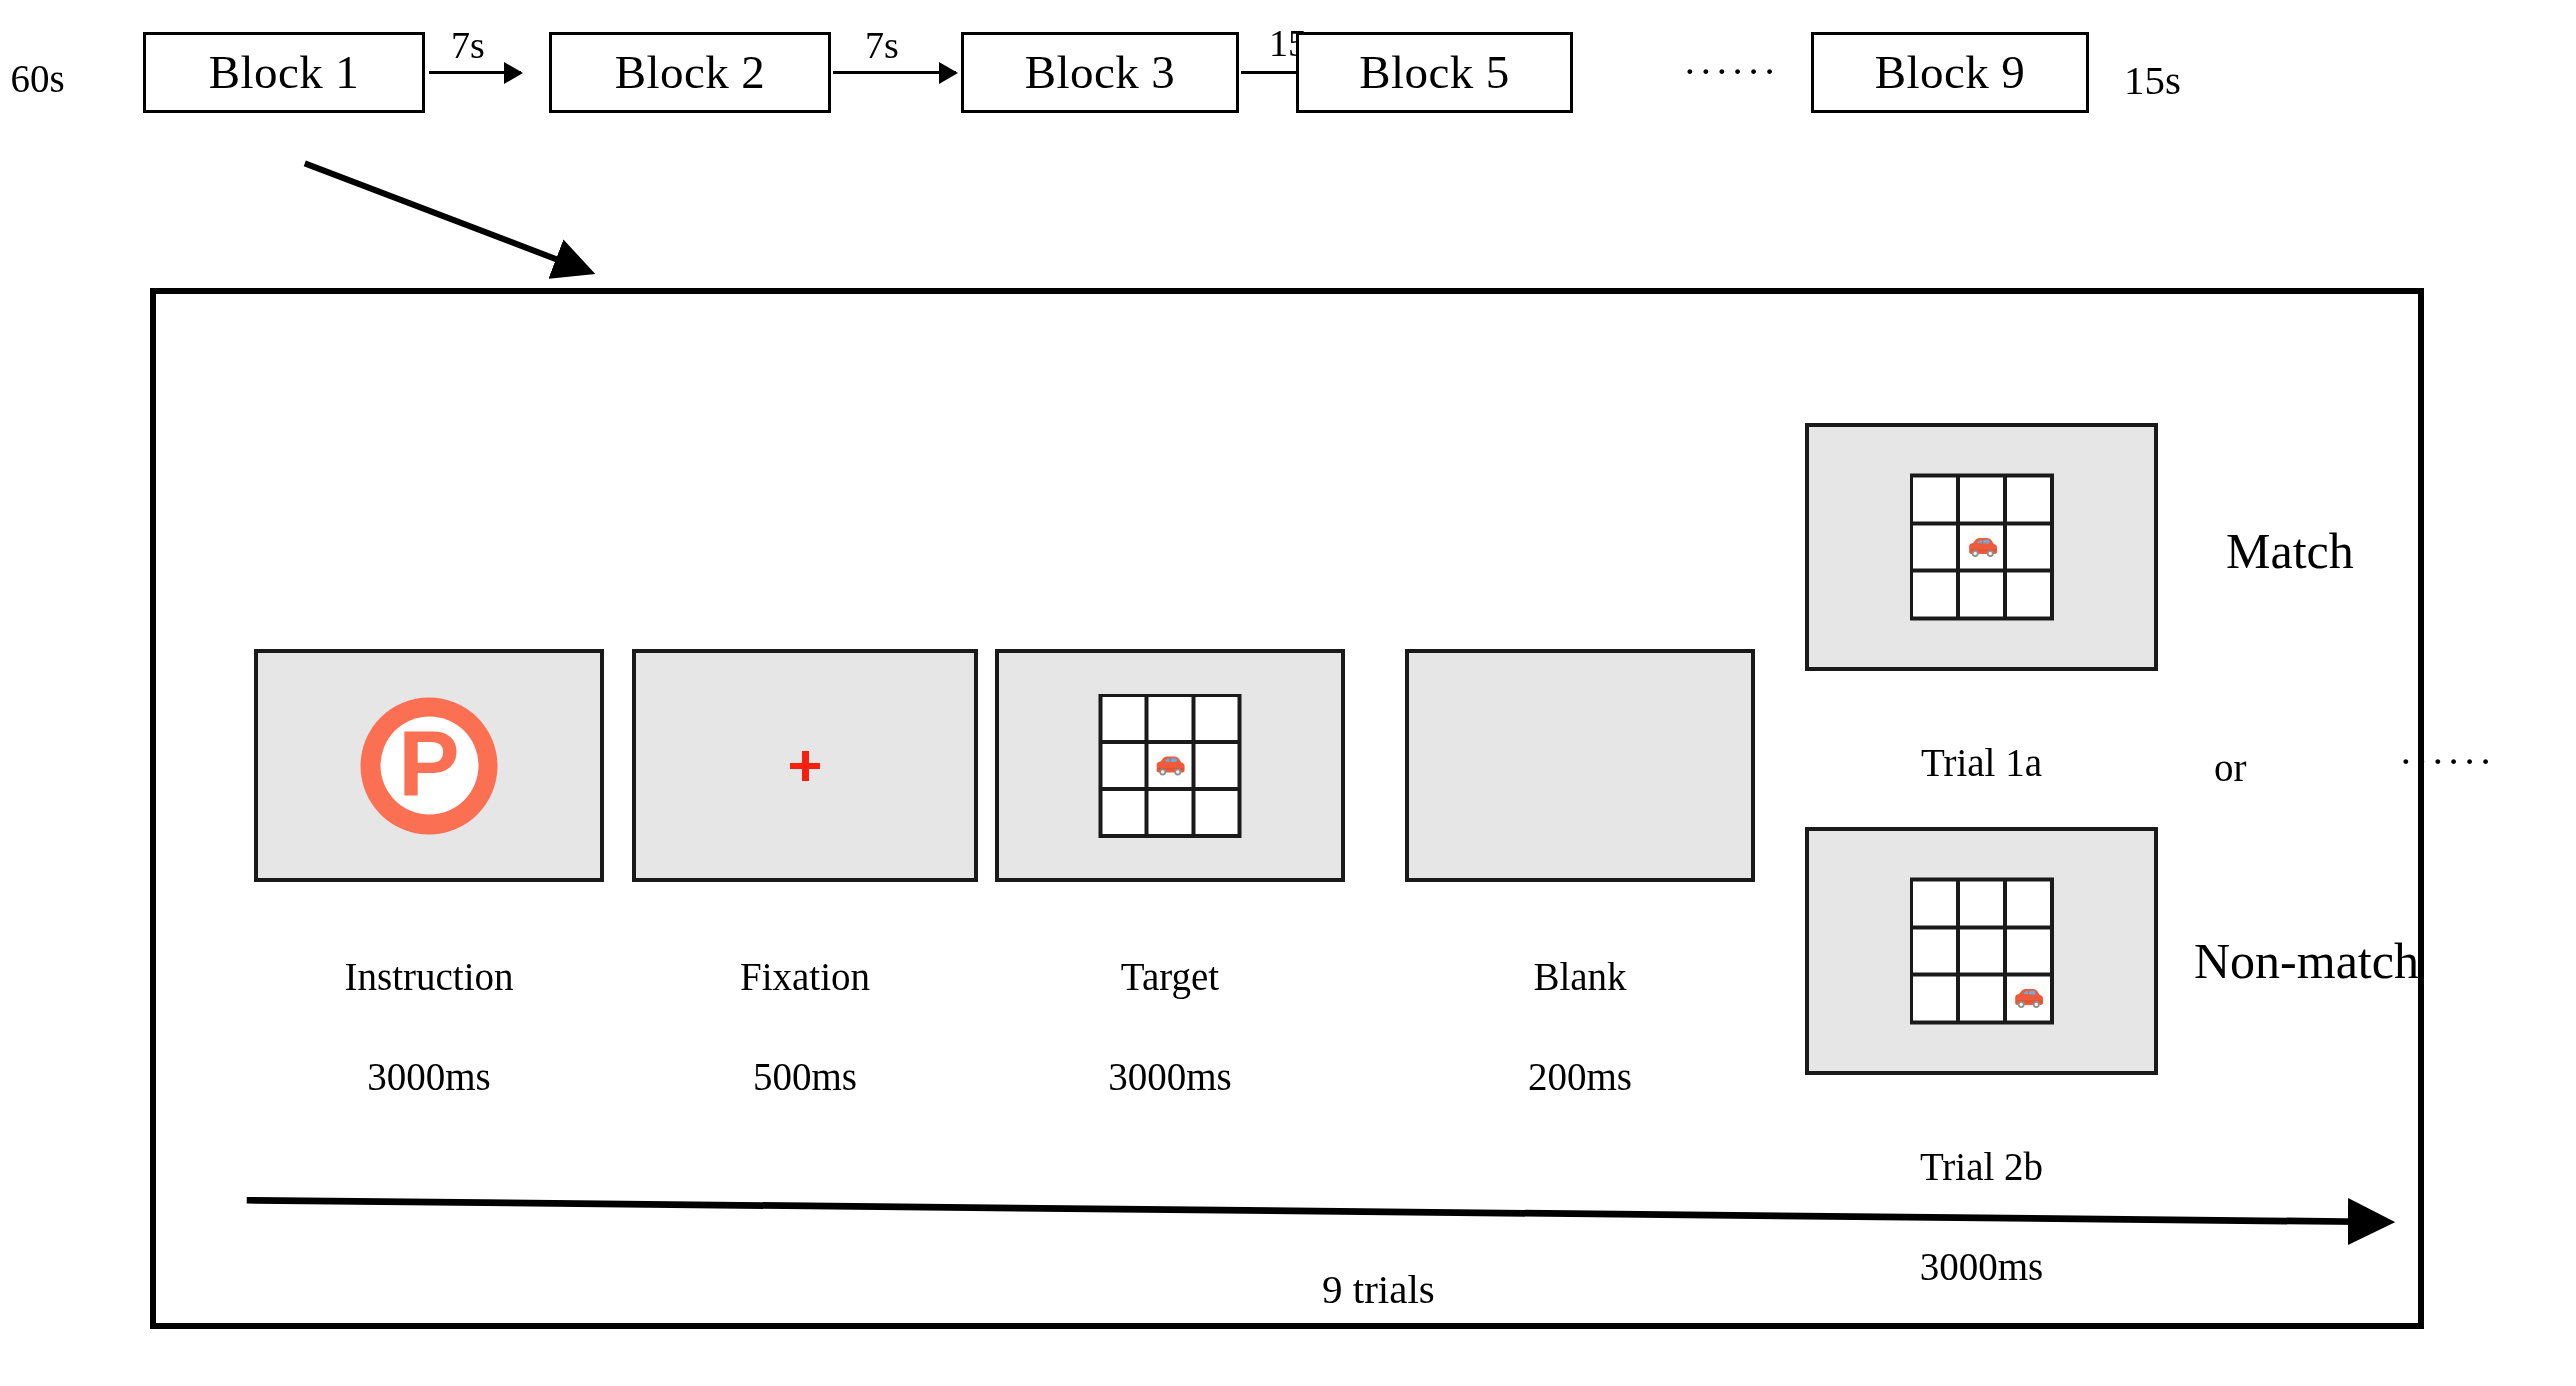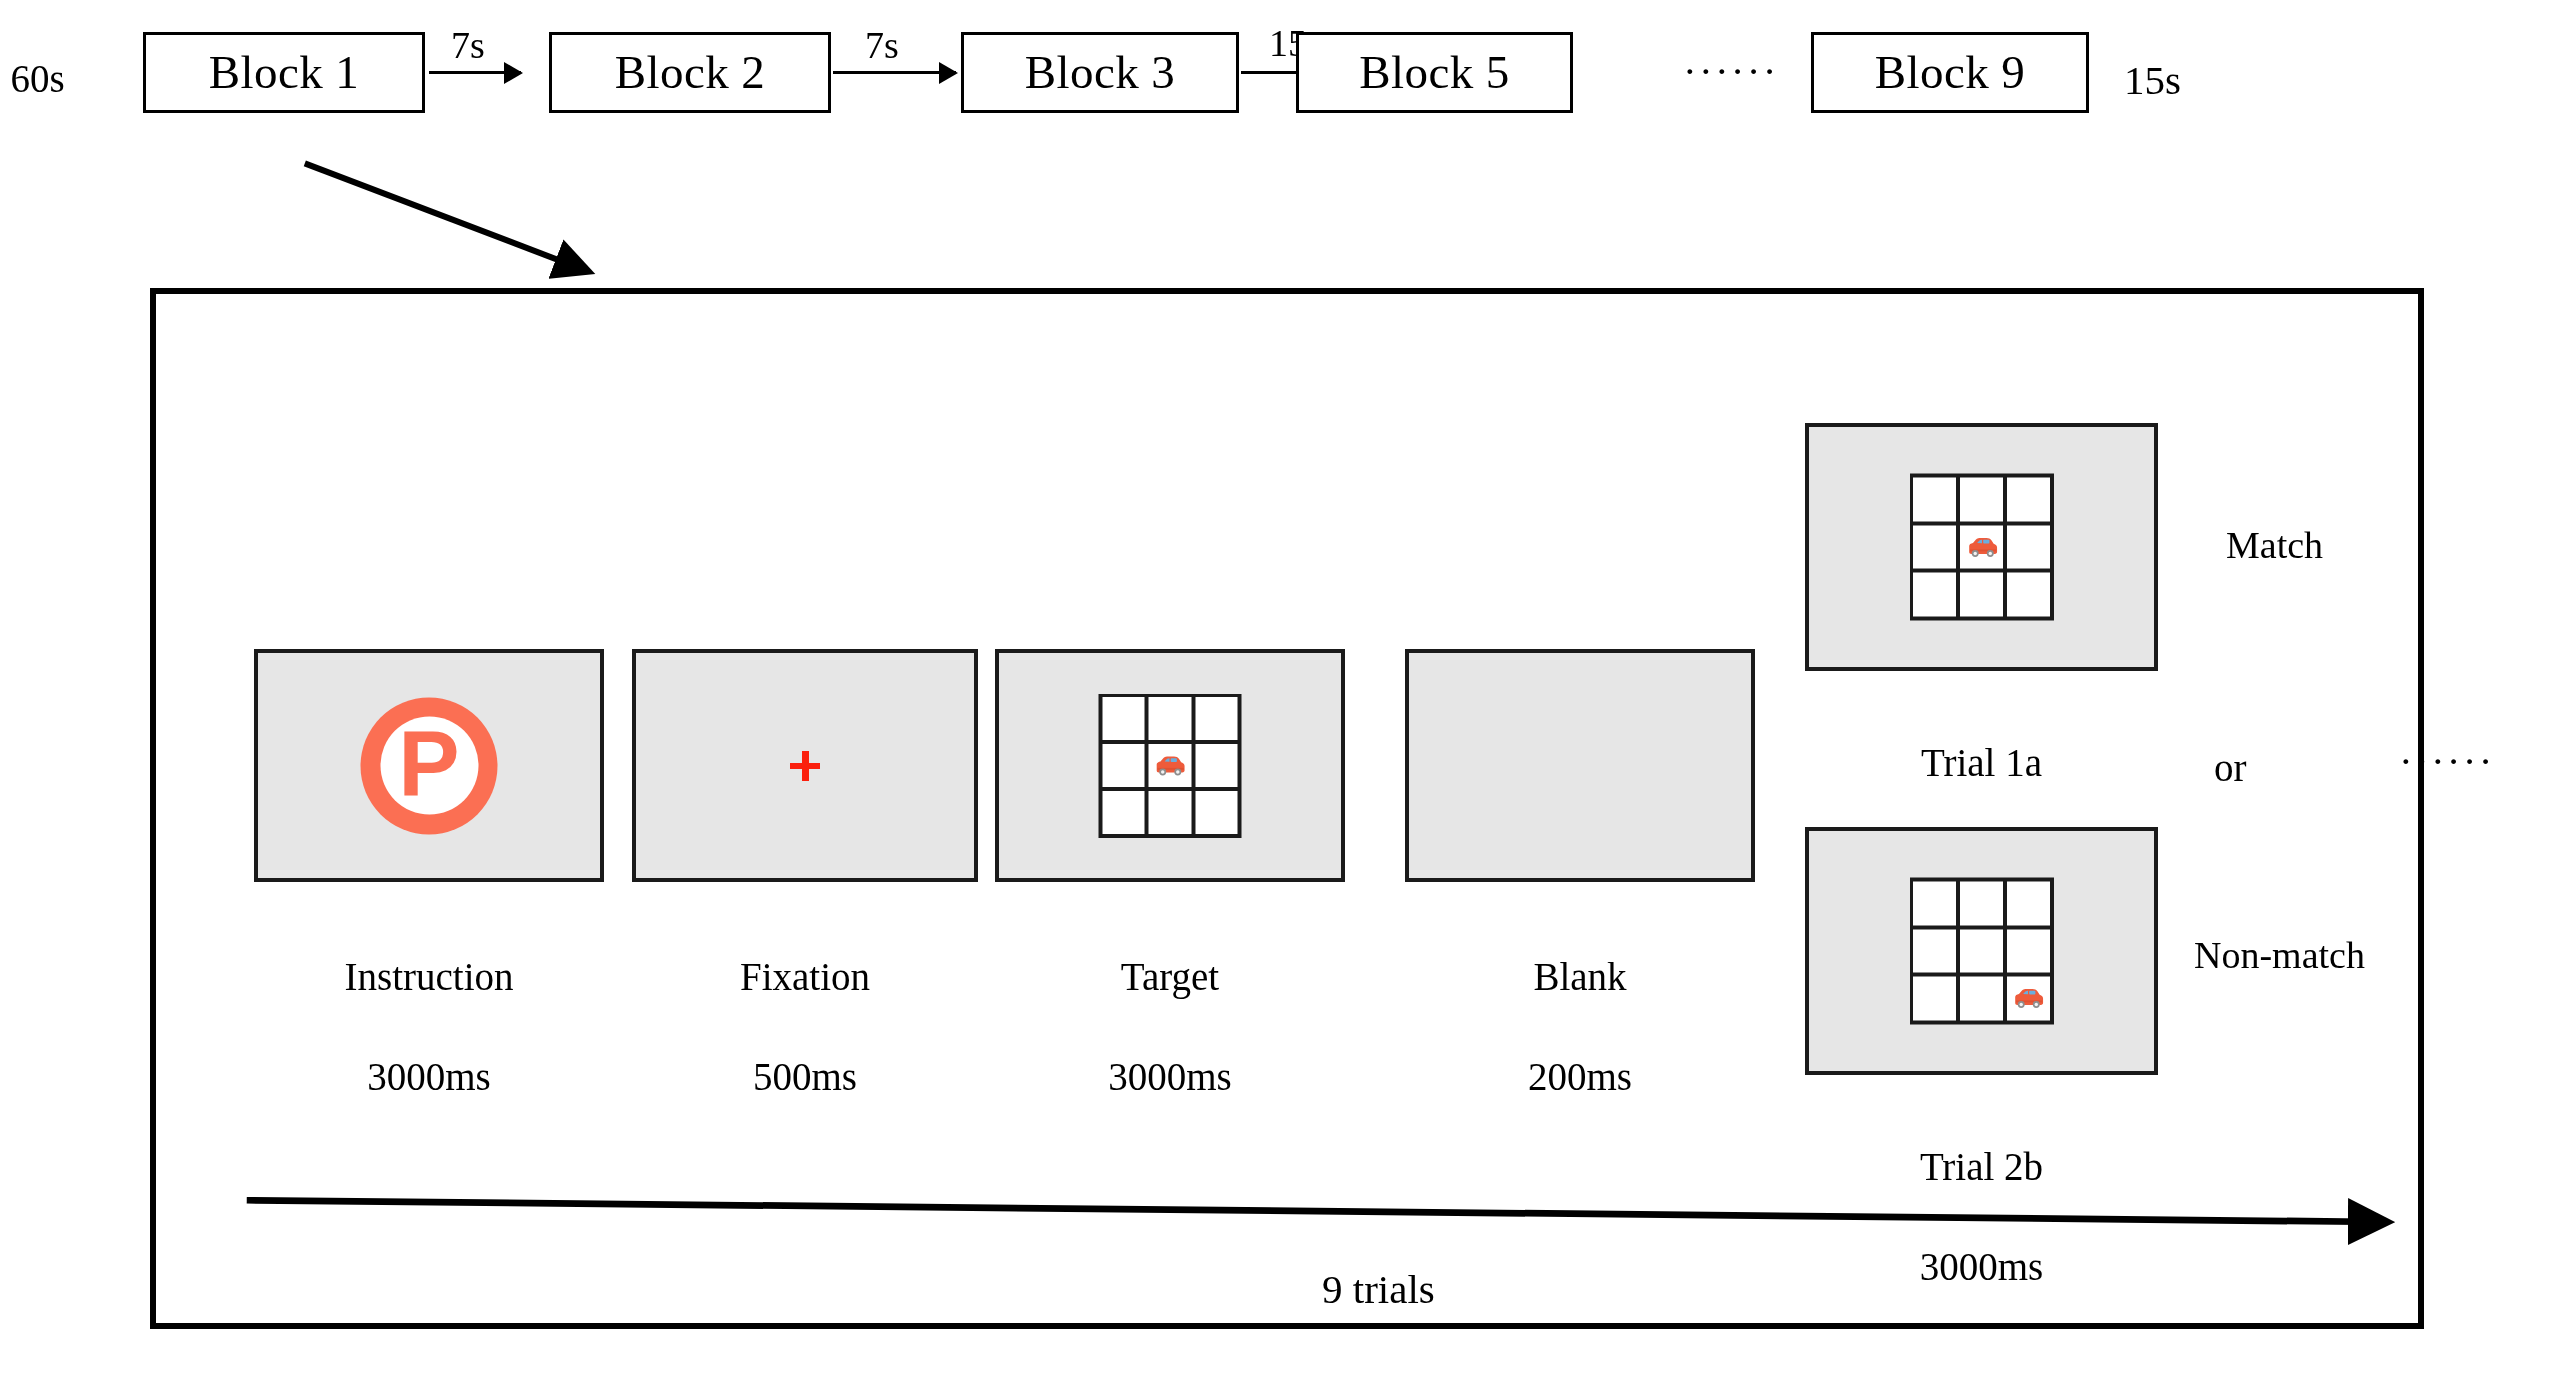--- a/index.html
+++ b/index.html
@@ -175,21 +175,21 @@
   .grid3 .cell .car {
     position: absolute;
     left: 50%;
     top: 50%;
     transform: translate(-50%, -50%);
   }
 
   
   .outcome-label {
     position: absolute;
-    font-size: 38px;
+    font-size: 50px;
     line-height: 1;
     white-space: nowrap;
   }
   .or-label {
     position: absolute;
     font-size: 39px;
     line-height: 1;
   }
   .ellipsis-right {
     position: absolute;

